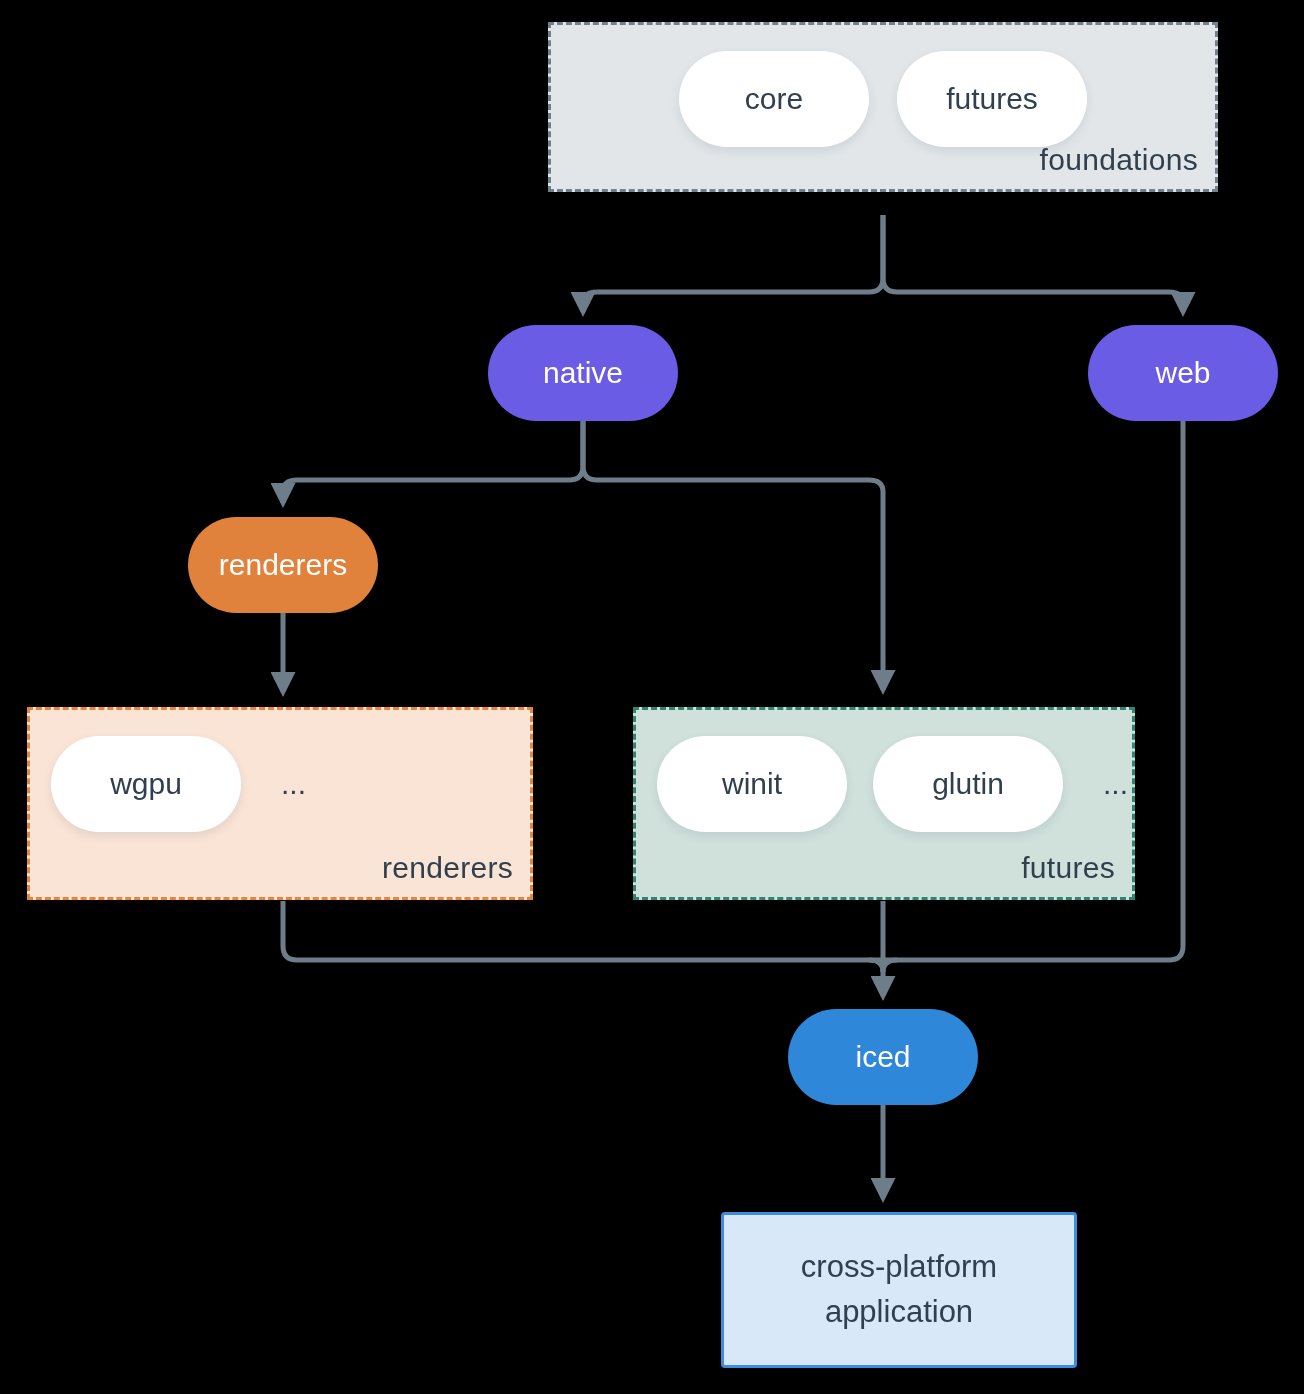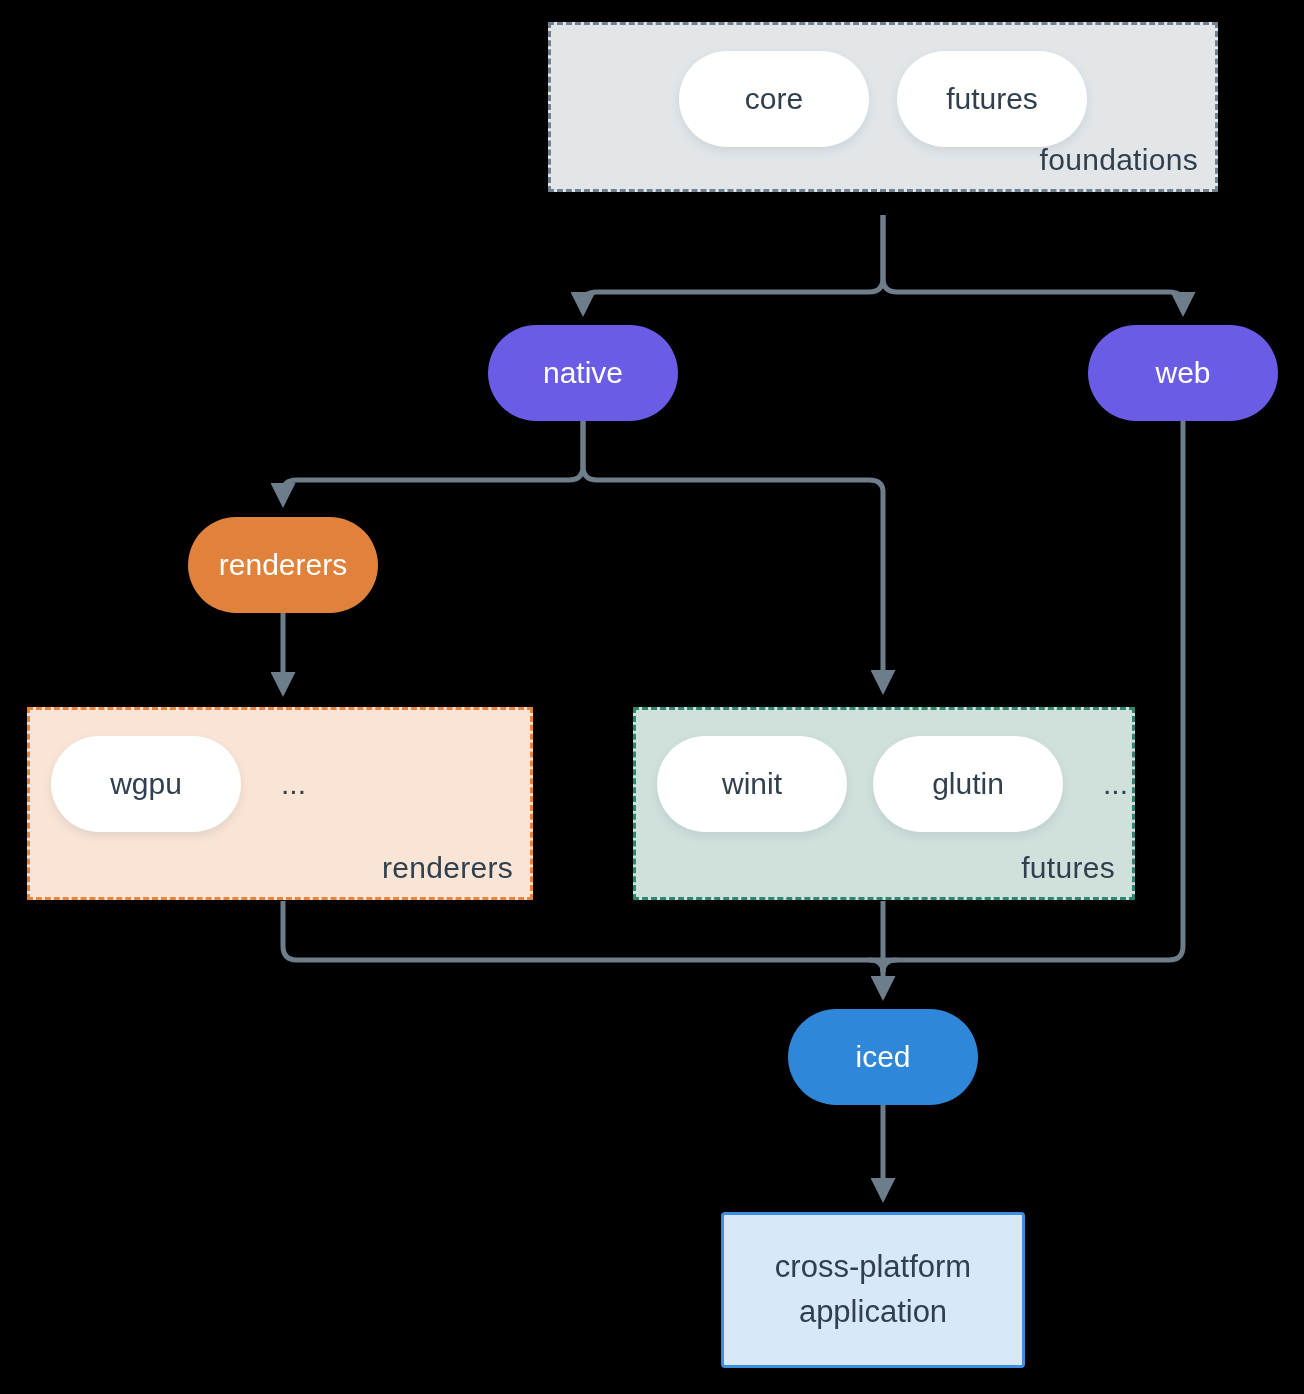--- a/index.html
+++ b/index.html
@@ -99,21 +99,21 @@
     font-size: 30px;
     color: var(--text-dark);
     height: 96px;
     display: flex;
     align-items: center;
     margin-left: 14px;
   }
   .app-box {
     position: absolute;
     left: 721px; top: 1212px;
-    width: 304px; height: 156px;
+    width: 356px; height: 156px;
     box-sizing: border-box;
     background: var(--app-bg);
     border: 3px solid var(--app-border);
     border-radius: 4px;
     display: flex;
     align-items: center;
     justify-content: center;
     text-align: center;
     font-size: 31px;
     line-height: 1.45;

